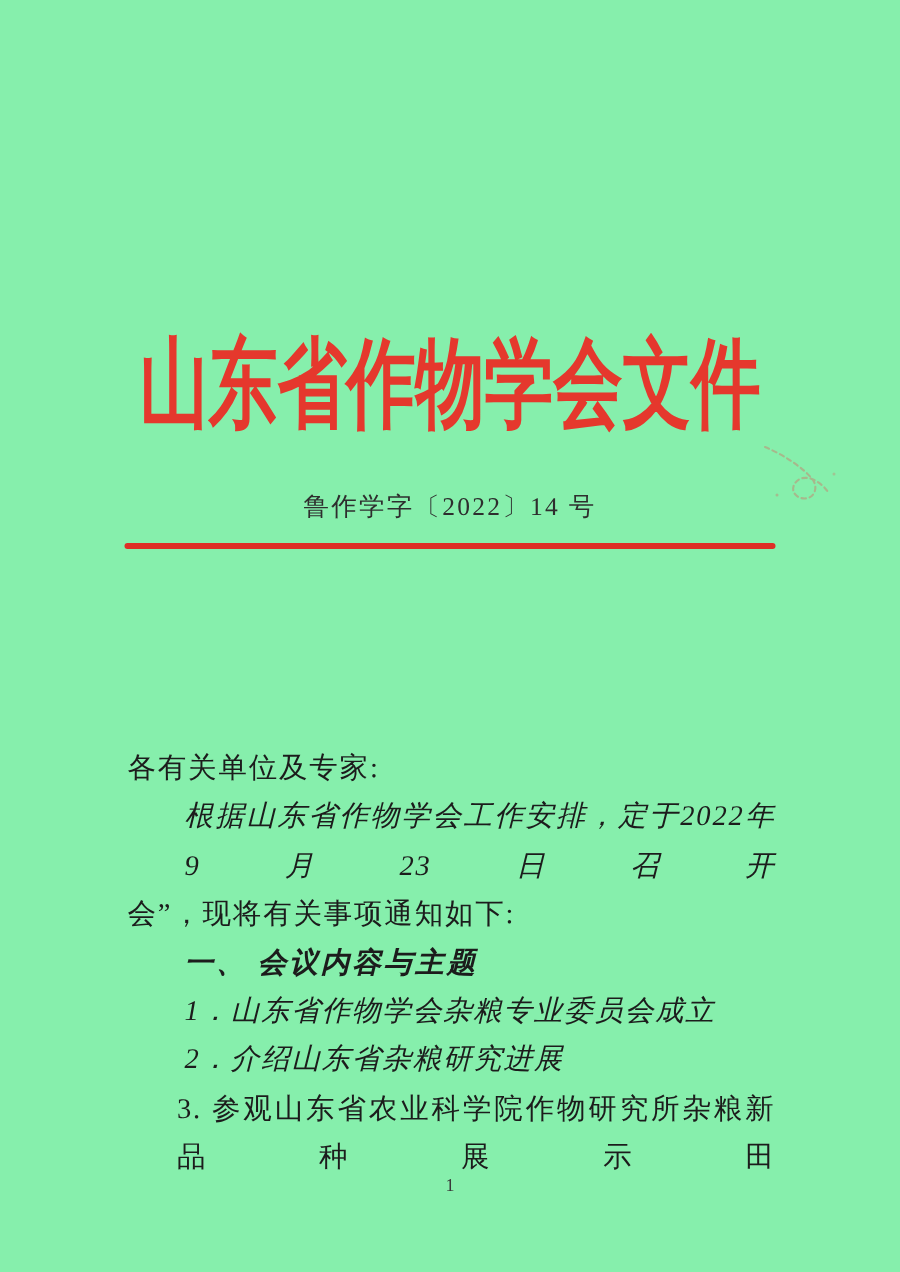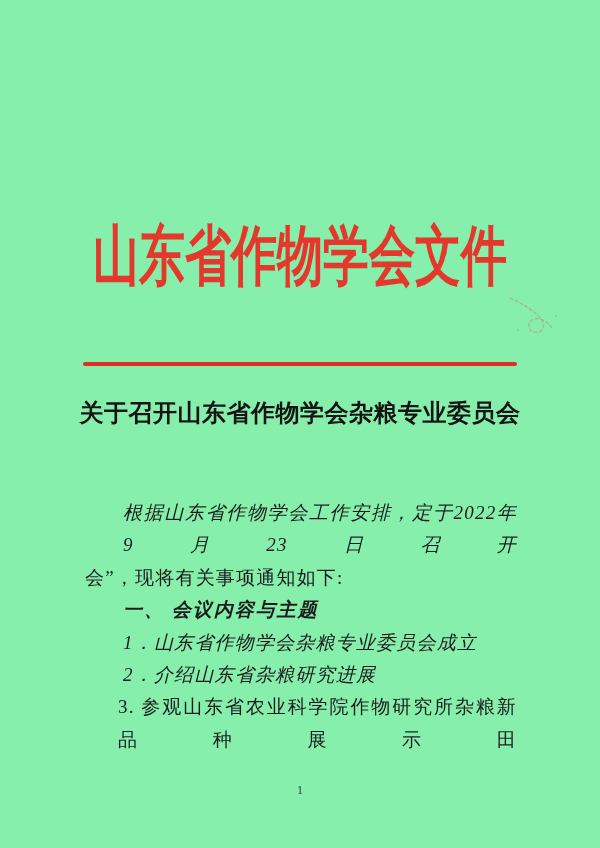--- a/index.html
+++ b/index.html
@@ -91,34 +91,35 @@
     letter-spacing:0;
   }
 </style>
 </head>
 <body>
 
 <div class="page">
 
   <div class="masthead">山东省作物学会文件</div>
 
+  <div class="docnum">鲁作学字〔2022〕14 号</div>
 
   <div class="red-rule"></div>
 
   <svg class="pen-mark" viewBox="0 0 76 64">
     <path d="M14,12 C26,17 40,26 46,34 C50,40 46,48 38,46 C31,44 31,36 38,33 C44,31 52,36 56,42" fill="none" stroke="rgba(222,95,90,0.38)" stroke-width="1.4" stroke-linecap="round" stroke-dasharray="3 2.5"></path>
     <circle cx="22" cy="44" r="1" fill="rgba(222,95,90,0.35)"></circle>
     <circle cx="60" cy="30" r="1" fill="rgba(222,95,90,0.3)"></circle>
   </svg>
 
   <div class="doc-title">
-    <div>关于召开山东省作物学会杂粮专业委员会</div>
   </div>
 
   <div class="body-text">
+    <div class="bline">各有关单位及专家:</div>
     <div class="bline indent2 fill">根据山东省作物学会工作安排，定于2022年9月23日召开</div>
     <div class="bline">会”，现将有关事项通知如下:</div>
     <div class="bline indent2 bold">一、 会议内容与主题</div>
     <div class="bline indent2">1．山东省作物学会杂粮专业委员会成立</div>
     <div class="bline indent2">2．介绍山东省杂粮研究进展</div>
     <div class="bline indent17 fill">3. 参观山东省农业科学院作物研究所杂粮新品种展示田</div>
 
   </div>
 
   <div class="page-number">1</div>

